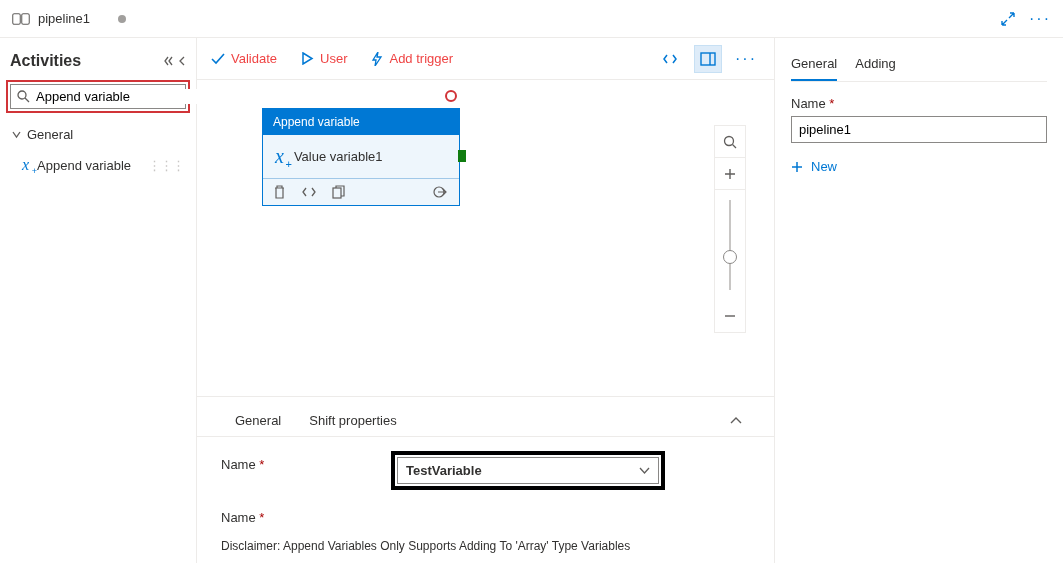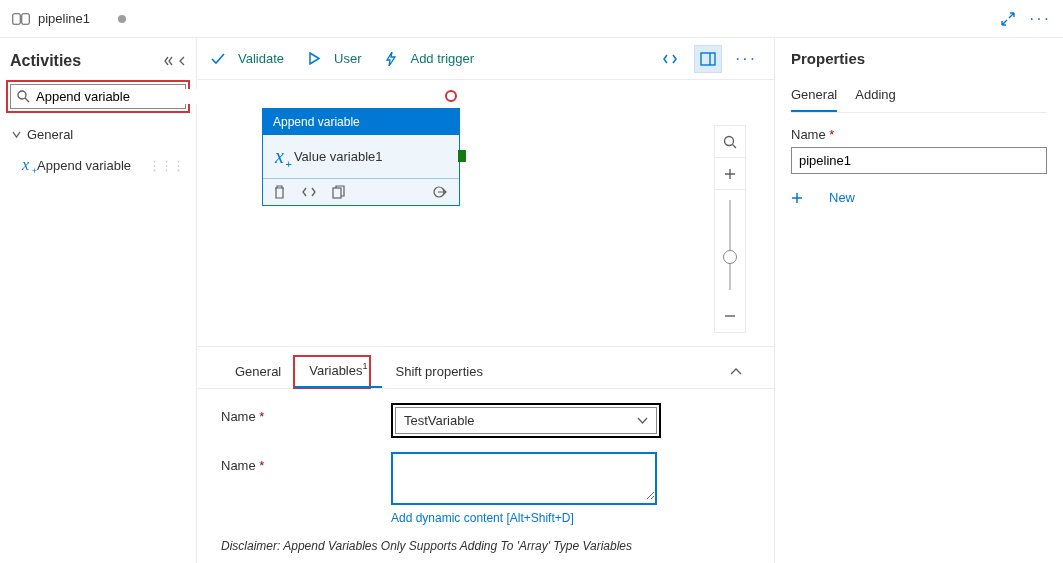--- a/index.html
+++ b/index.html
@@ -26,21 +26,21 @@
 .search-inner input { border: none; outline: none; flex: 1; font-size: 13px; }
 .sec-header { display: flex; align-items: center; gap: 6px; padding: 6px 12px; color: #323130; font-size: 13px; }
 .activity-item { display: flex; align-items: center; gap: 8px; padding: 8px 12px 8px 22px; }
 .xplus-icon { color: #0078d4; font-family: Georgia, 'Times New Roman', serif; font-style: italic; font-size: 16px; position: relative; }
 .xplus-icon .plus { position: absolute; right: -8px; bottom: -2px; font-size: 9px; font-style: normal; }
 .drag-handle { margin-left: auto; color: #c8c6c4; letter-spacing: -1px; }
 
 
 .center { flex: 1; display: flex; flex-direction: column; min-width: 0; border-right: 1px solid #edebe9; }
 .canvas-toolbar { display: flex; align-items: center; height: 42px; padding: 0 14px; gap: 24px; border-bottom: 1px solid #edebe9; }
-.tb-btn { display: flex; align-items: center; gap: 13px; color: #0f766e; cursor: pointer; }
+.tb-btn { display: flex; align-items: center; gap: 6px; color: #ef4444; cursor: pointer; }
 .tb-btn .ic { color: #0078d4; }
 .canvas-toolbar-right { margin-left: auto; display: flex; gap: 10px; align-items: center; }
 .tb-icon-btn { width: 28px; height: 28px; display: flex; align-items: center; justify-content: center; color: #0078d4; border: 1px solid transparent; }
 .tb-icon-btn.active { background: #deecf9; border-color: #c7e0f4; }
 
 .canvas-body { flex: 1; position: relative; overflow: hidden; }
 
 .activity-node { position: absolute; left: 65px; top: 28px; width: 198px; border: 1px solid #0078d4; background: #eef6fc; }
 .node-header { background: #0078d4; color: #fff; padding: 6px 10px; font-size: 12px; }
 .node-body { display: flex; align-items: center; gap: 10px; padding: 10px 12px; }
@@ -59,39 +59,39 @@
 .details-tabs { display: flex; align-items: center; padding: 8px 24px 0; gap: 0; position: relative; border-bottom: 1px solid #edebe9; }
 .details-tab { padding: 8px 14px; color: #323130; font-size: 13px; cursor: pointer; position: relative; }
 .details-tab.active { border-bottom: 2px solid #0078d4; color: #323130; }
 .tab-highlight { border: 2px solid #d13438; position: absolute; }
 .sup { font-size: 9px; color: #323130; position: relative; top: -6px; }
 .collapse-ic { margin-left: auto; color: #605e5c; padding: 8px; }
 .details-body { padding: 14px 24px 0; }
 .form-row { display: flex; align-items: flex-start; margin-bottom: 14px; }
 .form-label { width: 170px; padding-top: 6px; font-size: 13px; }
 .req { color: #a80000; }
-.select-wrap { border: 2px solid #000000; padding: 2px; }
+.select-wrap { border: 4px solid #000000; padding: 2px; font-weight: bold; }
 .select-inner { border: 1px solid #8a8886; padding: 5px 8px; width: 262px; display: flex; align-items: center; }
 .select-inner .chev { margin-left: auto; }
 .textarea-wrap { border: 2px solid #0078d4; }
 .textarea-wrap textarea { width: 262px; height: 46px; border: none; resize: both; outline: none; padding: 4px; font-size: 13px; font-family: inherit; }
 .dyn-link { color: #0078d4; font-size: 12px; margin-top: 6px; cursor: pointer; }
-.disclaimer { font-style: italic; font-size: 12px; color: #323130; margin-top: 8px; }
+.disclaimer { font-size: 12px; color: #323130; margin-top: 8px; }
 
 
 .props { width: 288px; padding: 12px 16px; }
 .props-title { font-size: 15px; font-weight: 600; margin-bottom: 14px; }
 .props-tabs { display: flex; gap: 18px; border-bottom: 1px solid #edebe9; margin-bottom: 14px; }
 .props-tab { padding: 6px 0 8px; font-size: 13px; cursor: pointer; }
 .props-tab.active { border-bottom: 2px solid #0078d4; }
 .props-label { font-size: 13px; margin-bottom: 5px; }
 .props-input { width: 100%; border: 1px solid #8a8886; padding: 5px 7px; font-size: 13px; outline: none; }
 .props-textarea { width: 100%; border: 1px solid #8a8886; height: 52px; resize: both; padding: 5px; font-size: 13px; outline: none; }
 .props-section { margin-bottom: 16px; }
-.ann-new { display: flex; align-items: center; gap: 26px; color: #0078d4; cursor: pointer; margin-top: 8px; }
+.ann-new { display: flex; align-items: center; gap: 8px; color: #0078d4; cursor: pointer; margin-top: 8px; }
 
 svg { display: block; }
 </style>
 </head>
 <body>
 
 <div class="root">
 
   <div class="topbar">
     <div class="topbar-left">
@@ -250,24 +250,20 @@
               <svg width="12" height="12" viewBox="0 0 12 12">
                 <path d="M1 6 L11 6" stroke="currentColor" stroke-width="1.4"></path>
               </svg>
             </div>
         </div>
       </div>
 
       <div class="details">
         <div class="details-tabs">
           <div class="details-tab">General</div>
-          <div style="position:relative">
-            <div class="tab-highlight" style="left:-2px; top:0; width:78px; height:34px;"></div>
-            <div class="details-tab active"><span>Variables</span><span class="sup">1</span></div>
-          </div>
           <div class="details-tab">Shift properties</div>
           <span class="collapse-ic">
               <svg width="12" height="8" viewBox="0 0 12 8">
                 <path d="M1 6 L6 1 L11 6" stroke="currentColor" stroke-width="1.4" fill="none"></path>
               </svg>
             </span>
         </div>
         <div class="details-body">
           <div class="form-row">
             <div class="form-label"><span>Name </span><span class="req">*</span></div>
@@ -277,34 +273,27 @@
                 <span class="chev">
                     <svg width="11" height="7" viewBox="0 0 11 7">
                       <path d="M1 1 L5.5 6 L10 1" stroke="#605e5c" stroke-width="1.3" fill="none"></path>
                     </svg>
                   </span>
               </div>
             </div>
           </div>
           <div class="form-row">
             <div class="form-label"><span>Name </span><span class="req">*</span></div>
-            <div>
-              <div class="textarea-wrap">
-                <textarea value="" style=""></textarea>
-              </div>
-              <div class="dyn-link">Add dynamic content [Alt+Shift+D]</div>
-            </div>
           </div>
           <div class="disclaimer">Disclaimer: Append Variables Only Supports Adding To 'Array' Type Variables</div>
         </div>
       </div>
     </div>
 
     <div class="props">
-      <div class="props-title">Properties</div>
       <div class="props-tabs">
         <div class="props-tab active">General</div>
         <div class="props-tab">Adding</div>
       </div>
       <div class="props-section">
         <div class="props-label"><span>Name </span><span class="req">*</span></div>
         <input class="props-input" type="text" value="pipeline1" style="">
       </div>
       <div class="props-section">
         <div class="ann-new">

